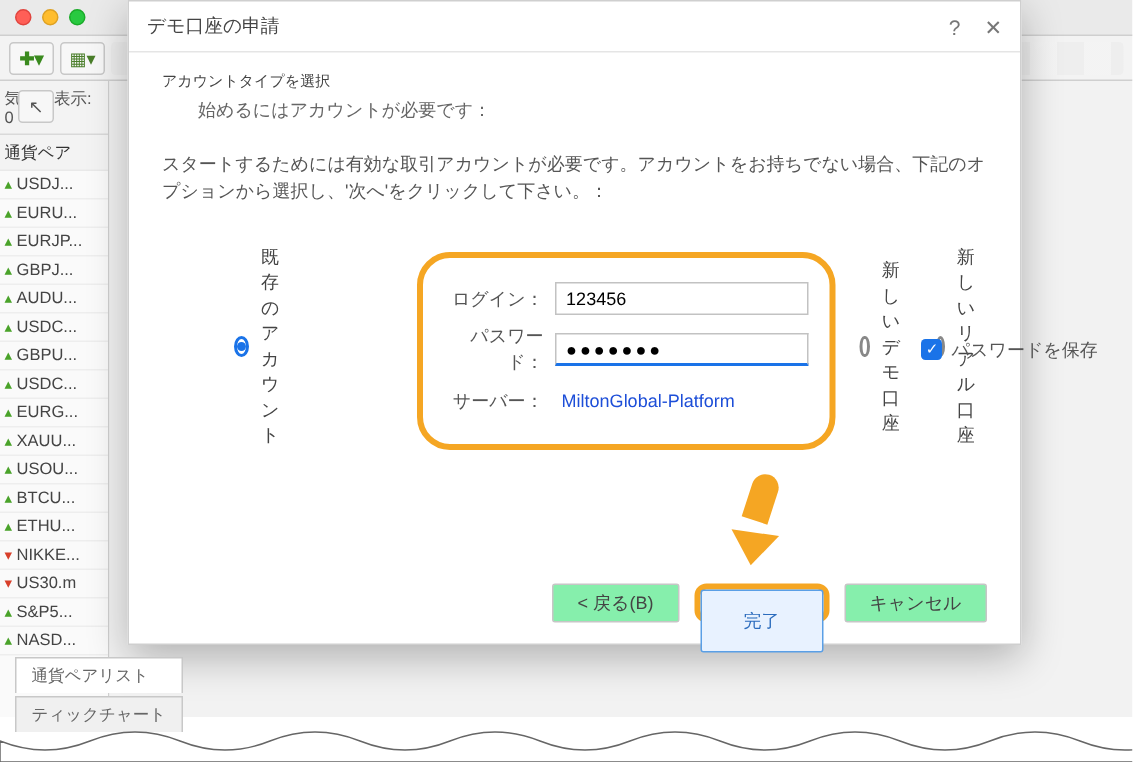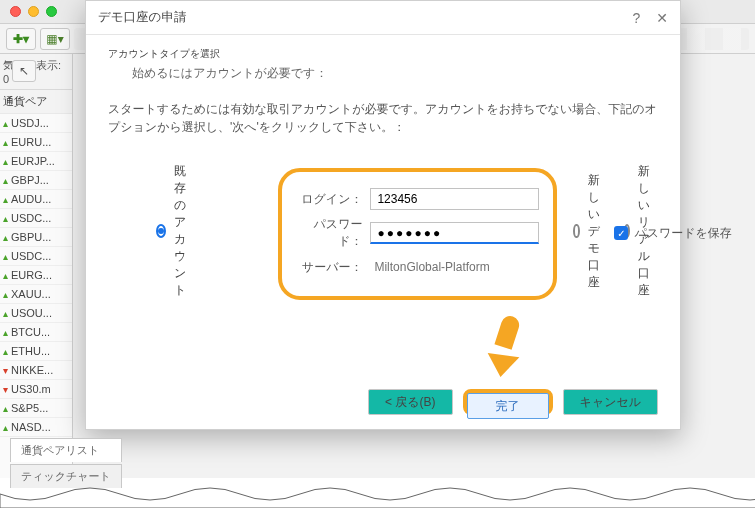--- a/index.html
+++ b/index.html
@@ -43,29 +43,29 @@
   .radio-row { display:flex; align-items:center; gap:8px; color:#444; }
   .radio { width:14px; height:14px; border:2px solid #1a73e8; border-radius:50%; display:flex; align-items:center; justify-content:center;}
   .radio.off { border-color:#888; }
   .radio .dot { width:6px; height:6px; background:#1a73e8; border-radius:50%; }
 
   .login-box { margin:12px 0 6px 72px; width:336px; border:4px solid #f5a623; border-radius:22px; padding:10px 14px 12px 14px; background:#fff; position:relative; }
   .frow { display:flex; align-items:center; margin:6px 0; font-size:12px; }
   .flabel { width:74px; text-align:right; color:#555; padding-right:8px; }
   .finput { flex:1; height:22px; border:1px solid #c2c2c2; padding:0 6px; font-size:12px; }
   .finput.pw { border-bottom:2px solid #1a73e8; letter-spacing:2px; font-family:Arial; }
-  .fstatic { flex:1; height:22px; display:flex; align-items:center; padding-left:4px; color:#737373; }
+  .fstatic { flex:1; height:22px; display:flex; align-items:center; padding-left:4px; color:#1d4ed8; }
 
   .save-pw { display:inline-flex; align-items:center; gap:6px; margin-left:12px; font-size:12px; color:#555; }
   .chk { width:14px; height:14px; background:#1a73e8; border-radius:3px; display:flex; align-items:center; justify-content:center; color:#fff; font-size:10px; }
 
   .dlg-footer { position:absolute; bottom:14px; right:22px; display:flex; gap:10px; align-items:center; }
-  .btn { height:26px; padding:0 16px; font-size:12px; border:1px solid #c6c6c6; background:#14b8a6; border-radius:2px; color:#444; }
+  .btn { height:26px; padding:0 16px; font-size:12px; border:1px solid #c6c6c6; background:#86efac; border-radius:2px; color:#444; }
   .btn.primary-wrap { padding:0; border:4px solid #f5a623; border-radius:8px; background:transparent; }
-  .btn.primary { background:#e8f2ff; border:1px solid #5a9fe6; color:#2a6bbd; height:26px; padding:0 28px; border-radius:2px; }
+  .btn.primary { background:#e8f2ff; border:1px solid #5a9fe6; color:#2a6bbd; height:42px; padding:0 28px; border-radius:2px; }
 
   
   .pointer { position:absolute; right:160px; bottom:52px; width:40px; height:62px; }
   .pointer .shaft { width:18px; height:32px; background:#f5a623; border-radius:10px 10px 0 0; margin-left:14px; transform:rotate(18deg); transform-origin:bottom center; }
   .pointer .head { width:0; height:0; border-left:16px solid transparent; border-right:16px solid transparent; border-top:22px solid #f5a623; position:absolute; bottom:0; left:6px; transform:rotate(8deg);}
 
   
   .bottom-tabs { position:absolute; left:10px; bottom:20px; display:flex; gap:2px;flex-direction:column;}
   .tab { font-size:11px; padding:4px 10px; border:1px solid #c8c8c8; border-bottom:none; background:#f0f0f0; color:#666;}
   .tab.active { background:#fff;}

